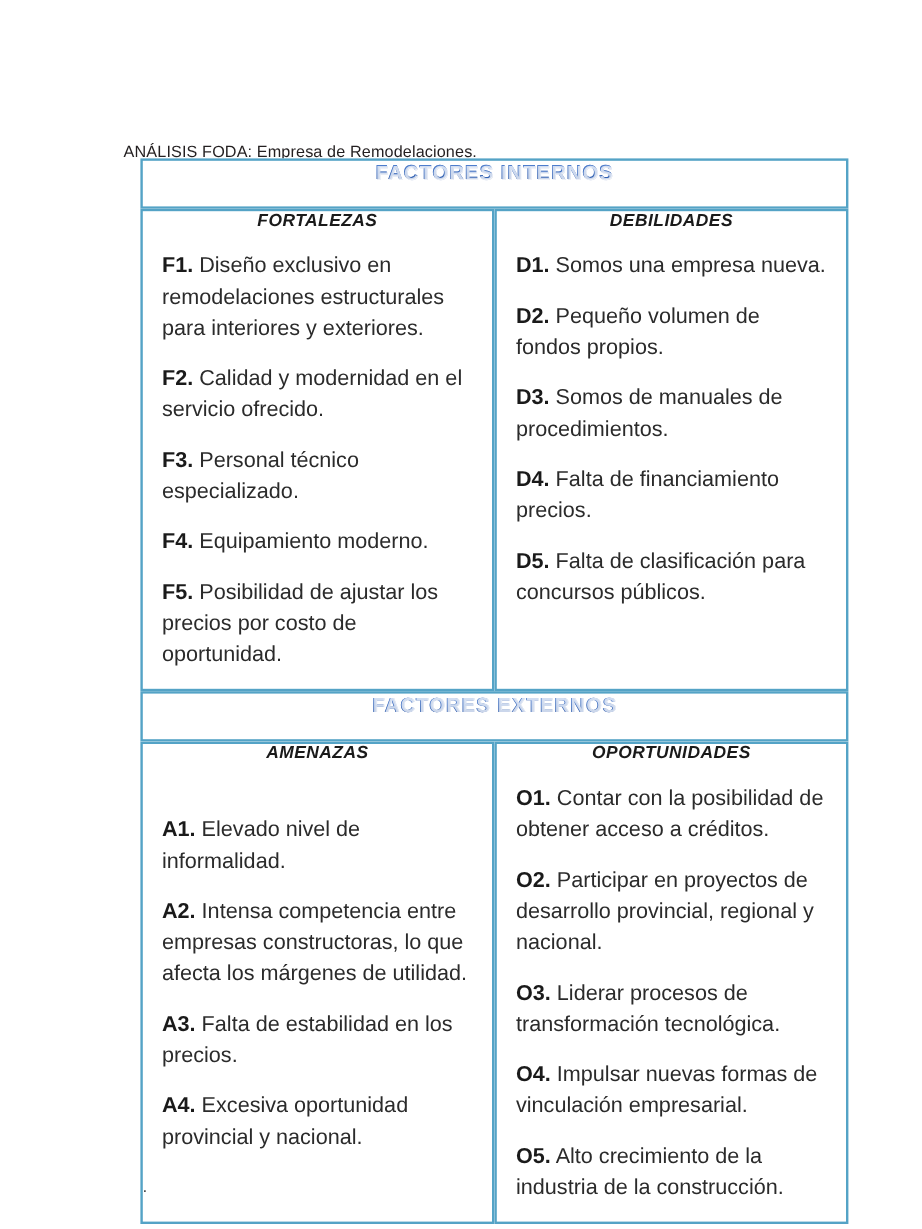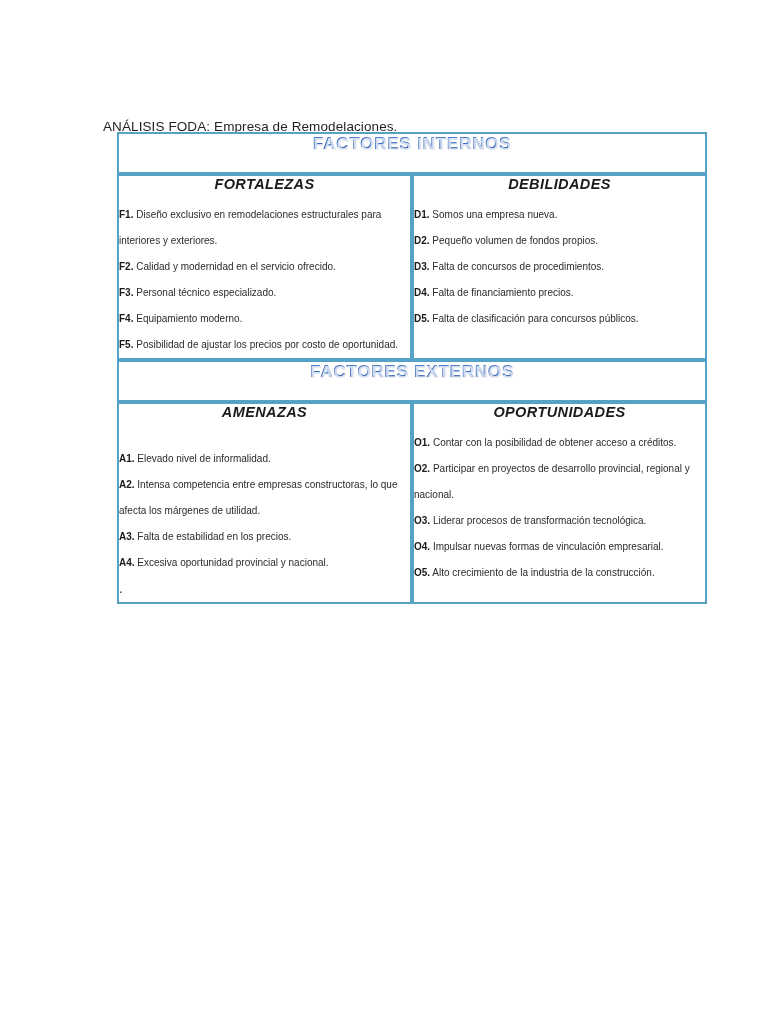--- a/index.html
+++ b/index.html
@@ -86,24 +86,24 @@
     margin: 0 0 10px 0;
     font-style: italic;
   }
 
   .quad-list {
     margin: 0;
     padding: 0;
     list-style: none;
   }
   .quad-list li {
-    font-size: 10px;
+    font-size: 18px;
     line-height: 26px;
     color: #2b2b2b;
-    margin: 0;
+    margin: 16px;
   }
   .item-tag {
     font-weight: bold;
     color: #1a1a1a;
   }
 
   .spacer-top { height: 16px; }
   .stray-mark {
     font-size: 12.8px;
     line-height: 26px;
@@ -136,21 +136,21 @@
           <li><span class="item-tag">F4.</span><span> Equipamiento moderno.</span></li>
           <li><span class="item-tag">F5.</span><span> Posibilidad de ajustar los precios por costo de oportunidad.</span></li>
         </ul>
       </td>
 
       <td class="quad-cell right">
         <div class="quad-heading">DEBILIDADES</div>
         <ul class="quad-list">
           <li><span class="item-tag">D1.</span><span> Somos una empresa nueva.</span></li>
           <li><span class="item-tag">D2.</span><span> Pequeño volumen de fondos propios.</span></li>
-          <li><span class="item-tag">D3.</span><span> Falta de concursos de procedimientos.</span></li>
+          <li><span class="item-tag">D3.</span><span> Somos de manuales de procedimientos.</span></li>
           <li><span class="item-tag">D4.</span><span> Falta de financiamiento precios.</span></li>
           <li><span class="item-tag">D5.</span><span> Falta de clasificación para concursos públicos.</span></li>
         </ul>
       </td>
     </tr>
 
     <tr>
       <td class="banner-cell" colspan="2">
         <span class="banner-text">FACTORES EXTERNOS</span>
       </td>

